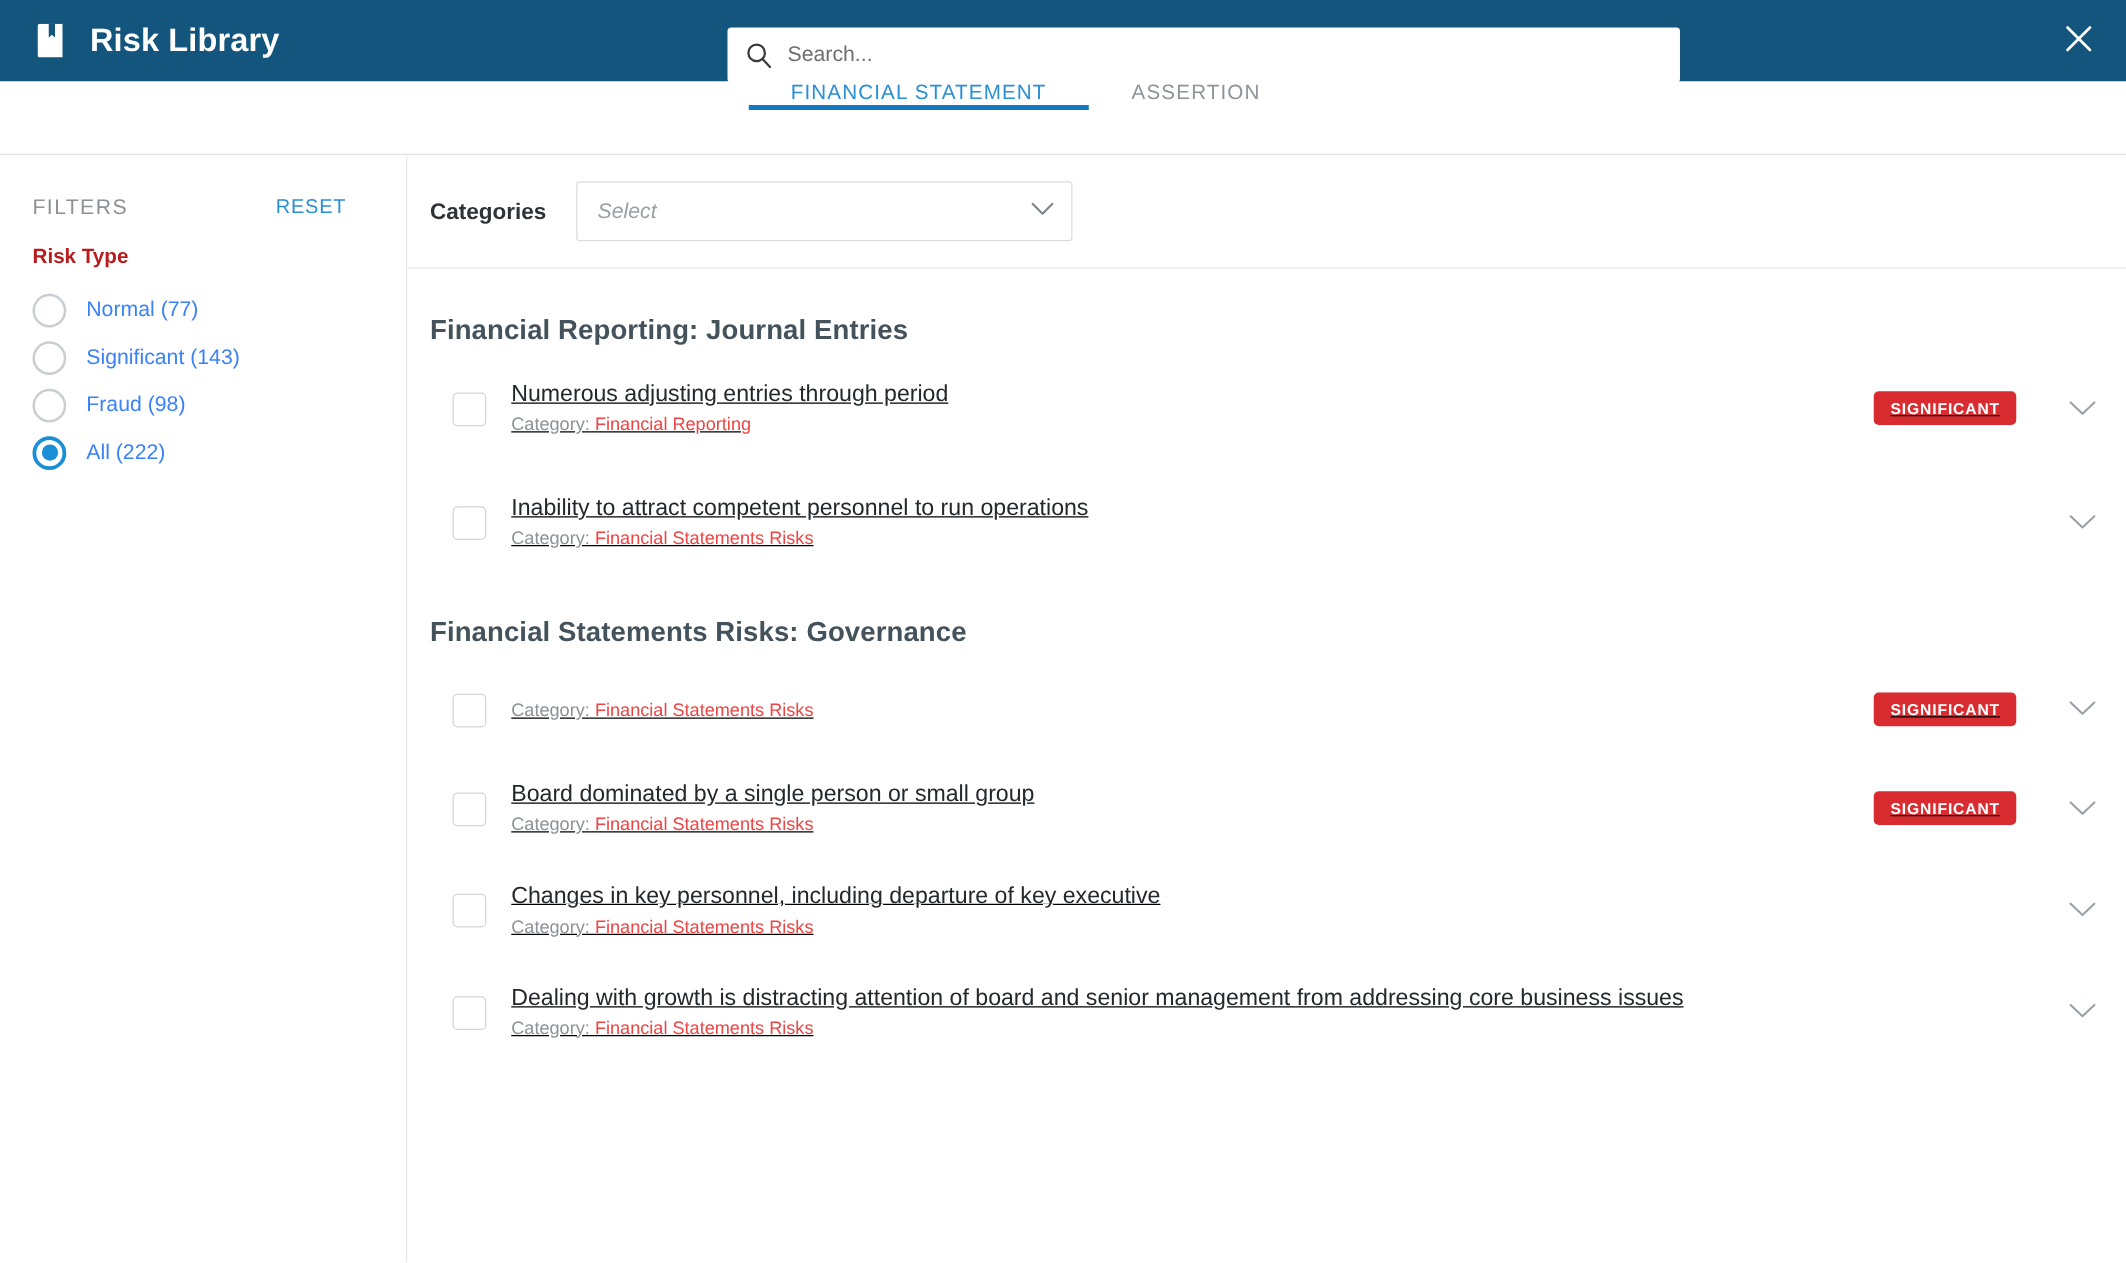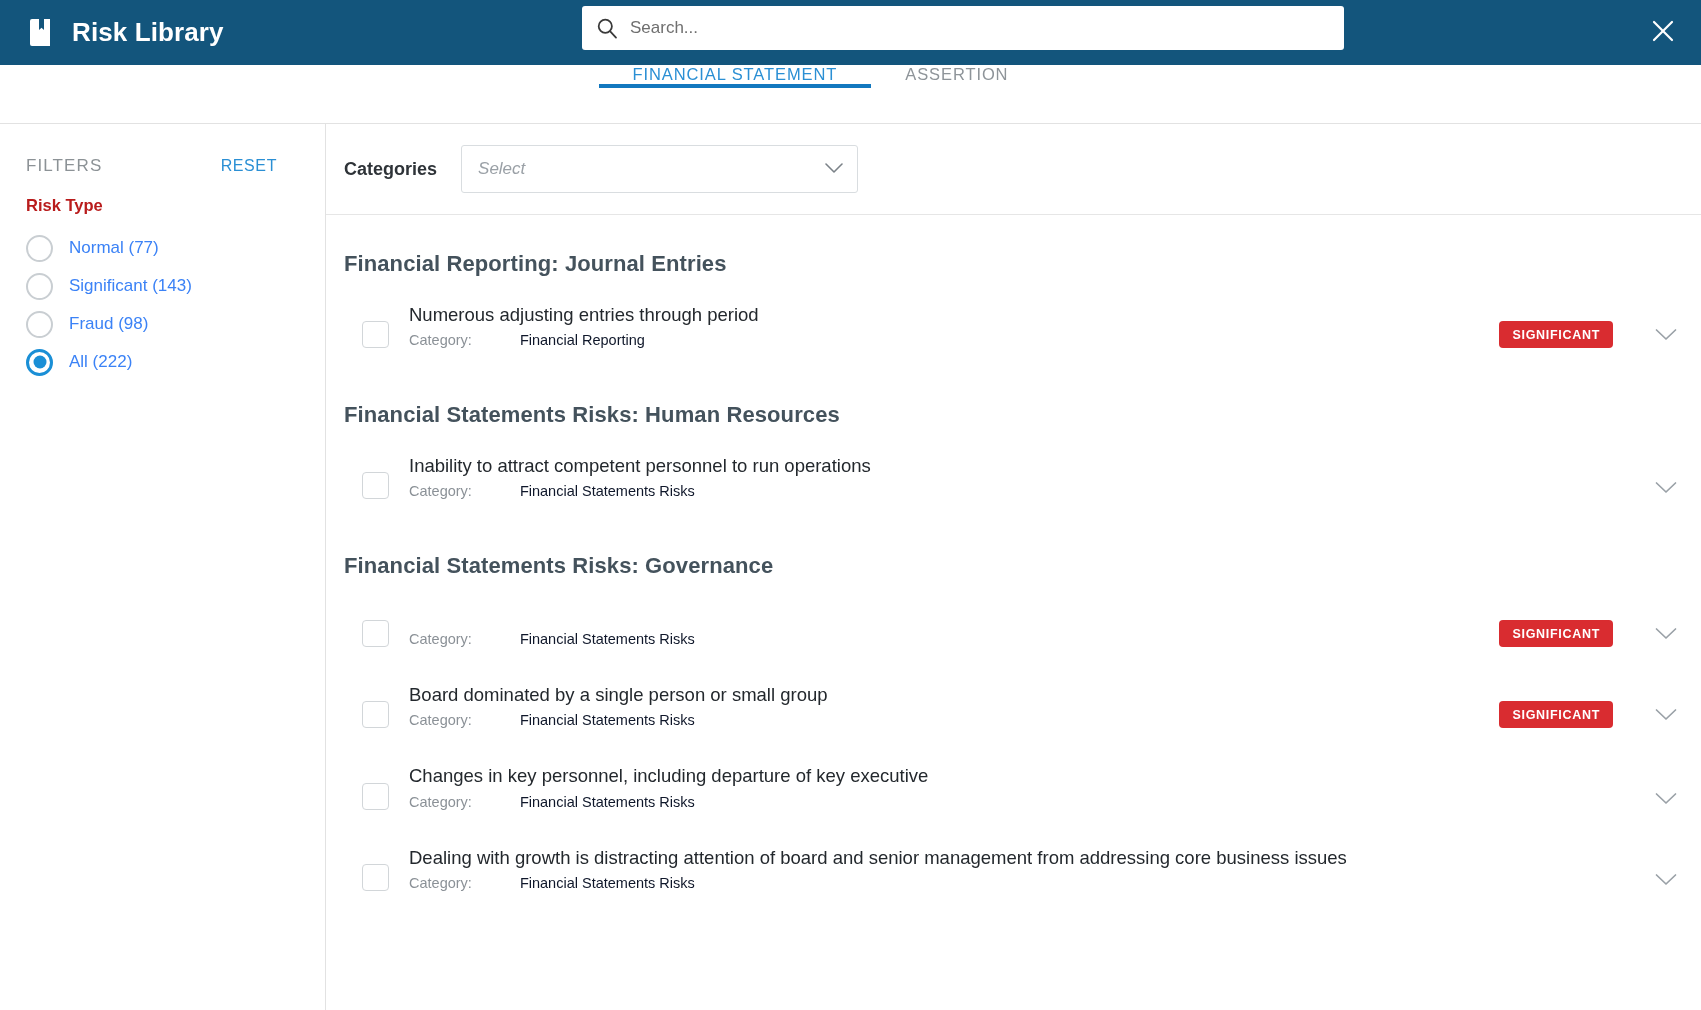--- a/index.html
+++ b/index.html
@@ -34,21 +34,21 @@
   .brand-title {
     color: #ffffff;
     font-size: 26px;
     font-weight: bold;
     letter-spacing: 0.1px;
     white-space: nowrap;
   }
   .search-wrap {
     position: absolute;
     left: 582px;
-    top: 6px;
+    top: 22px;
     width: 762px;
     height: 44px;
     background: #ffffff;
     border-radius: 3px;
     display: flex;
     align-items: center;
     padding: 0 14px;
     gap: 12px;
   }
   .search-icon { width: 22px; height: 22px; flex: 0 0 auto; display:block; }
@@ -220,24 +220,25 @@
   .group { padding-top: 10px; }
   .group-title {
     font-size: 22px;
     font-weight: bold;
     color: #44525c;
     padding: 26px 0 8px 18px;
     letter-spacing: 0.1px;
   }
   .risk-row {
     display: flex;
-    align-items: flex-end;
+    align-items: center;
     padding: 18px 24px 18px 36px;
     position: relative;
     min-height: 78px;
+    text-decoration: underline;
   }
   .checkbox {
     width: 27px; height: 27px;
     border: 1.6px solid #d2d6d9;
     border-radius: 4px;
     background: #fff;
     flex: 0 0 auto;
     margin-top: 4px;
     cursor: pointer;
   }
@@ -245,21 +246,21 @@
   .risk-title {
     font-size: 18.5px;
     color: #23282d;
     line-height: 1.25;
   }
   .risk-cat {
     margin-top: 6px;
     font-size: 14.5px;
     color: #8b9197;
   }
-  .risk-cat .cat-val { color: #0f172a; margin-left: 44px; }
+  .risk-cat .cat-val { color: #ef4444; }
   .risk-right {
     display: flex;
     align-items: center;
     gap: 42px;
     flex: 0 0 auto;
     margin-top: 2px;
     padding-left: 24px;
   }
   .badge {
     background: #d92c30;
@@ -386,21 +387,20 @@
             <span class="chev-slot">
               <svg class="chevron" width="22" height="13" viewBox="0 0 22 13">
                 <polyline points="1.5,1.5 11,10.5 20.5,1.5" fill="none" stroke="#9aa1a7" stroke-width="1.7" stroke-linecap="round" stroke-linejoin="round"></polyline>
               </svg>
             </span>
           </div>
         </div>
       </section>
 
       <section class="group">
-        <h2 class="group-title">Financial Statements Risks: Human Resources</h2>
         <div class="risk-row">
           <span class="checkbox"></span>
           <div class="risk-text">
             <div class="risk-title">Inability to attract competent personnel to run operations</div>
             <div class="risk-cat">
               <span>Category:</span>
               <span class="cat-val">Financial Statements Risks</span>
             </div>
           </div>
           <div class="risk-right">

